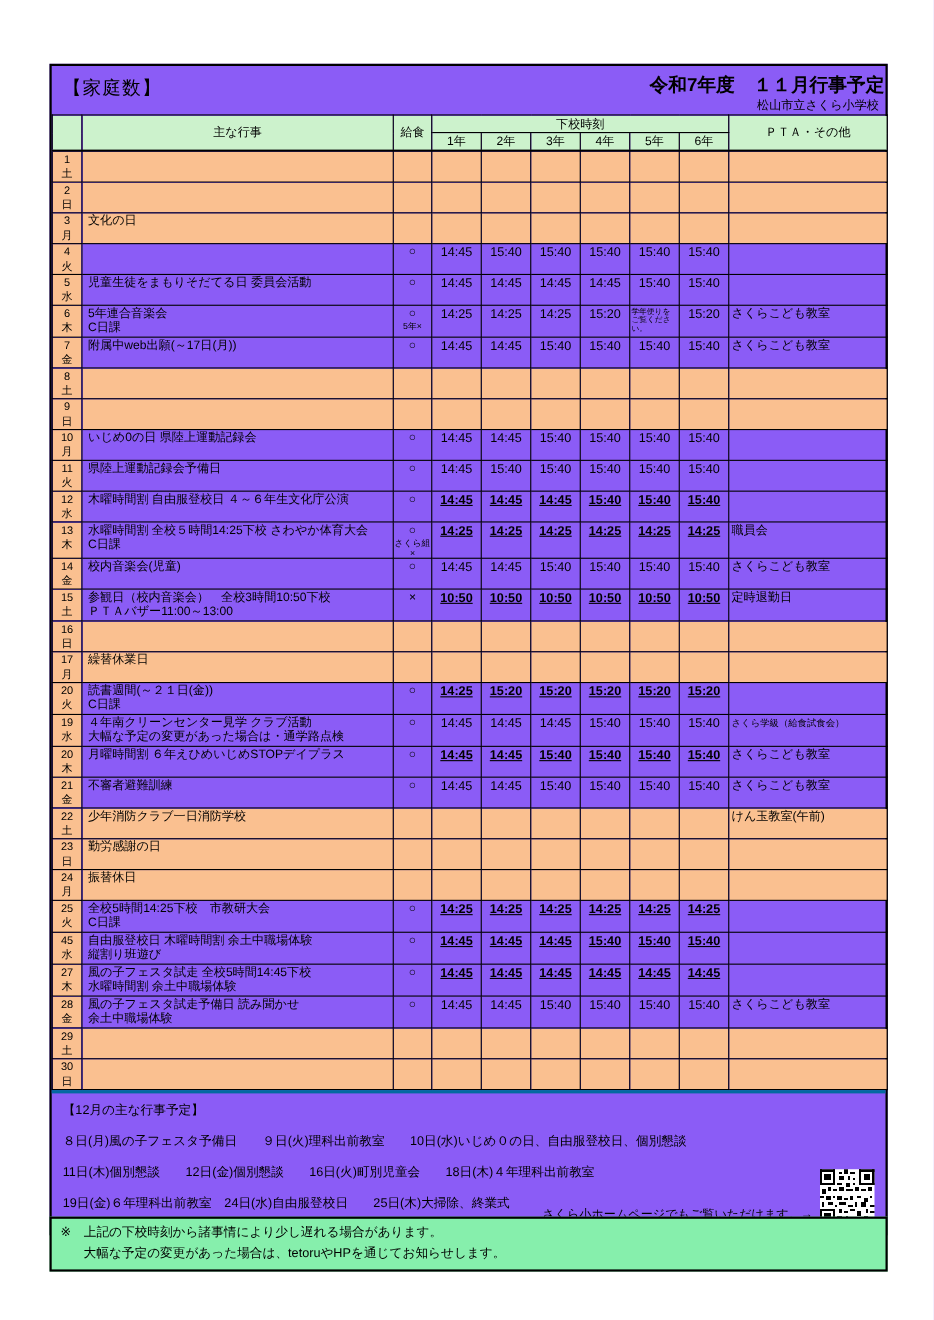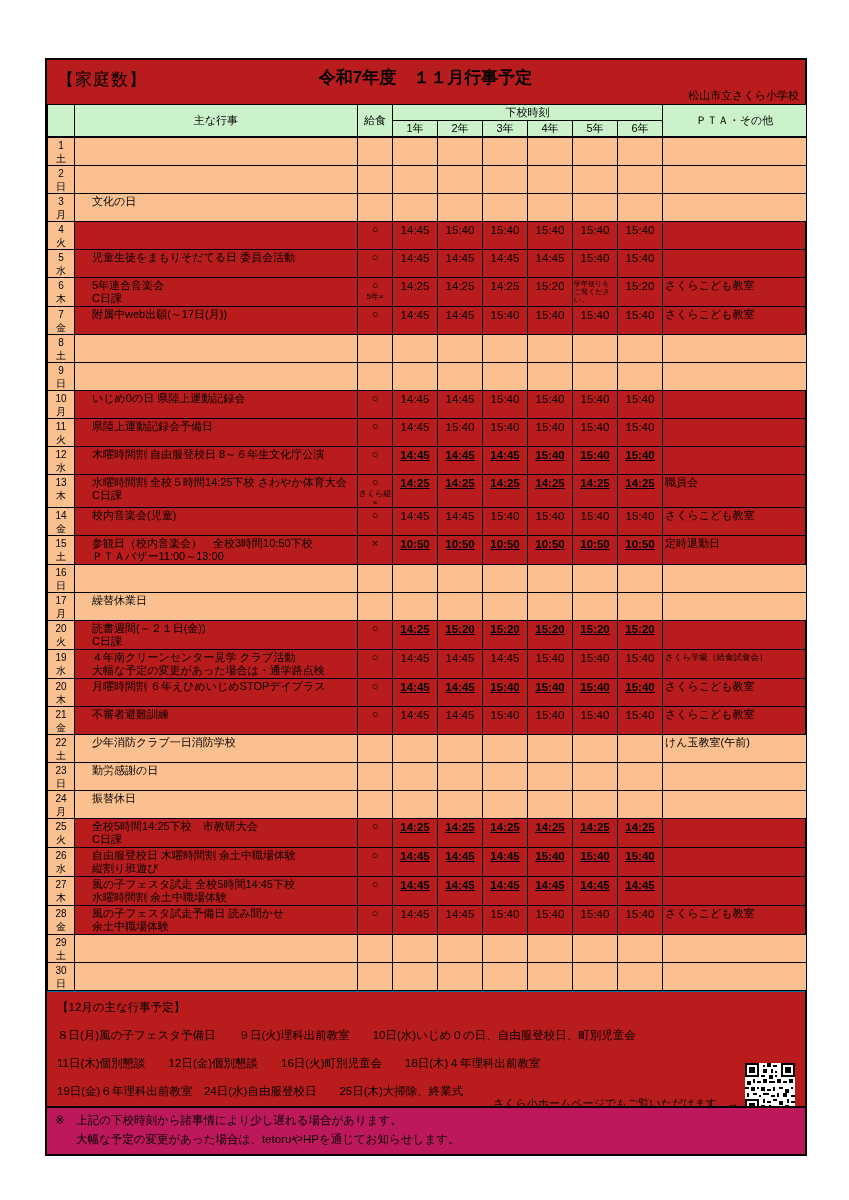--- a/index.html
+++ b/index.html
@@ -3,62 +3,62 @@
 <meta charset="utf-8">
 <style>
   * { margin: 0; padding: 0; box-sizing: border-box; }
   body {
     width: 849px; height: 1200px; background: #ffffff;
     font-family: "Liberation Sans", "DejaVu Sans", sans-serif;
     color: #000; position: relative;
   }
   .main-box {
     position: absolute; left: 45px; top: 58px; width: 762px;
-    border: 2px solid #000; background: #b91c1c;
+    border: 2px solid #000; background: #8b5cf6;
   }
   
   .title-area { position: relative; height: 44px; }
   .family-label { position: absolute; left: 10px; top: 8px; font-size: 17px; letter-spacing: 1px; }
-  .main-title { position: absolute; left: 0; right: 1px; top: 6px; text-align: center; font-size: 17px; font-weight: bold; }
+  .main-title { position: absolute; left: 0; right: 1px; top: 6px; text-align: right; font-size: 17px; font-weight: bold; }
   .school-name { position: absolute; right: 6px; bottom: 1px; font-size: 11px; }
 
   
   table { border-collapse: collapse; table-layout: fixed; width: 758px; }
   th, td { border: 1px solid #000; overflow: hidden; }
   thead th { background: var(--header-green, #CCF2CC); font-weight: normal; font-size: 11px; text-align: center; }
   thead tr.gr th { height: 14px; }
   thead tr.top th { height: 14px; }
   thead { border-bottom: 2px solid #000; }
 
   tbody td { height: 28px; vertical-align: top; }
   td.date-cell {
     background: var(--holiday, #FAC090);
     text-align: center; font-size: 10px; line-height: 13px; padding-top: 1px;
   }
   tr.holiday td { background: var(--holiday, #FAC090); }
-  td.event-cell { font-size: 11px; line-height: 13px; padding: 1px 17px; white-space: nowrap; }
+  td.event-cell { font-size: 11px; line-height: 13px; padding: 1px 5px; white-space: nowrap; }
   td.lunch-cell { text-align: center; font-size: 11px; line-height: 13px; padding-top: 1px; }
   .lunch-note { font-size: 8px; line-height: 9px; }
   td.time-cell { text-align: center; font-size: 11.5px; padding-top: 2px; }
   .time-bold { font-weight: bold; text-decoration: underline; }
   .time-note { font-size: 7px; line-height: 8px; white-space: normal; display: block; text-align: left; padding: 0 1px; }
   td.pta-cell { font-size: 11px; line-height: 13px; padding: 1px 2px; white-space: nowrap; }
   td.pta-cell.small { font-size: 8.5px; }
 
   
-  .december { position: relative; border-top: 1px solid #0369a1; padding: 8px 10px 6px 10px; height: 130px; font-size: 11.5px; }
+  .december { position: relative; border-top: 3px solid #0369a1; padding: 8px 10px 6px 10px; height: 130px; font-size: 11.5px; }
   .december .dec-heading { margin-bottom: 6px; }
   .december .dec-line { margin-top: 13px; white-space: pre-wrap; }
   .homepage-note { position: absolute; right: 66px; bottom: 10px; font-weight: normal; font-size: 11px; }
   .qr { position: absolute; right: 10px; bottom: 8px; width: 50px; height: 50px; }
 
   
   .footer-box {
     position: absolute; left: 45px; top: 1106px; width: 762px;
-    border: 2px solid #000; padding: 5px 8px 7px 8px; background: #be185d;
+    border: 2px solid #000; padding: 5px 8px 7px 8px; background: #86efac;
   }
   .footer-box .note-line1 { font-size: 11.5px; }
   .footer-box .note-line2 { font-size: 11.5px; padding-left: 21px; margin-top: 4px; }
 </style>
 </head>
 <body>
 
 <div class="main-box">
 
   <div class="title-area">
@@ -290,21 +290,21 @@
           <td class="time-cell"><span>15:40</span></td>
           <td class="time-cell"><span>15:40</span></td>
           <td class="pta-cell"></td>
         </tr>
         <tr>
           <td class="date-cell">
             <div>12</div>
             <div>水</div>
           </td>
           <td class="event-cell">
-            <div>木曜時間割 自由服登校日 8～６年生文化庁公演</div>
+            <div>木曜時間割 自由服登校日 ４～６年生文化庁公演</div>
           </td>
           <td class="lunch-cell">
             <div>○</div>
           </td>
           <td class="time-cell"><span class="time-bold">14:45</span></td>
           <td class="time-cell"><span class="time-bold">14:45</span></td>
           <td class="time-cell"><span class="time-bold">14:45</span></td>
           <td class="time-cell"><span class="time-bold">15:40</span></td>
           <td class="time-cell"><span class="time-bold">15:40</span></td>
           <td class="time-cell"><span class="time-bold">15:40</span></td>
@@ -546,21 +546,21 @@
           <td class="time-cell"><span class="time-bold">14:25</span></td>
           <td class="time-cell"><span class="time-bold">14:25</span></td>
           <td class="time-cell"><span class="time-bold">14:25</span></td>
           <td class="time-cell"><span class="time-bold">14:25</span></td>
           <td class="time-cell"><span class="time-bold">14:25</span></td>
           <td class="time-cell"><span class="time-bold">14:25</span></td>
           <td class="pta-cell"></td>
         </tr>
         <tr>
           <td class="date-cell">
-            <div>26</div>
+            <div>45</div>
             <div>水</div>
           </td>
           <td class="event-cell">
             <div>自由服登校日 木曜時間割 余土中職場体験</div>
             <div>縦割り班遊び</div>
           </td>
           <td class="lunch-cell">
             <div>○</div>
           </td>
           <td class="time-cell"><span class="time-bold">14:45</span></td>
@@ -640,21 +640,21 @@
           <td class="time-cell"></td>
           <td class="time-cell"></td>
           <td class="pta-cell"></td>
         </tr>
       </tbody>
   </table>
 
   <div class="december">
     <div class="dec-heading">【12月の主な行事予定】</div>
     <div>
-        <div class="dec-line">８日(月)風の子フェスタ予備日　　９日(火)理科出前教室　　10日(水)いじめ０の日、自由服登校日、町別児童会</div>
+        <div class="dec-line">８日(月)風の子フェスタ予備日　　９日(火)理科出前教室　　10日(水)いじめ０の日、自由服登校日、個別懇談</div>
         <div class="dec-line">11日(木)個別懇談　　12日(金)個別懇談　　16日(火)町別児童会　　18日(木)４年理科出前教室</div>
         <div class="dec-line">19日(金)６年理科出前教室　24日(水)自由服登校日　　25日(木)大掃除、終業式</div>
       </div>
     <div class="homepage-note">さくら小ホームページでもご覧いただけます。→</div>
     <svg class="qr" viewBox="0 0 25 25" shape-rendering="crispEdges">
       <rect x="0" y="0" width="25" height="25" fill="#fff"></rect>
       <g fill="#000">
         <rect x="0" y="0" width="7" height="1"></rect>
           <rect x="0" y="6" width="7" height="1"></rect>
         <rect x="0" y="0" width="1" height="7"></rect>

